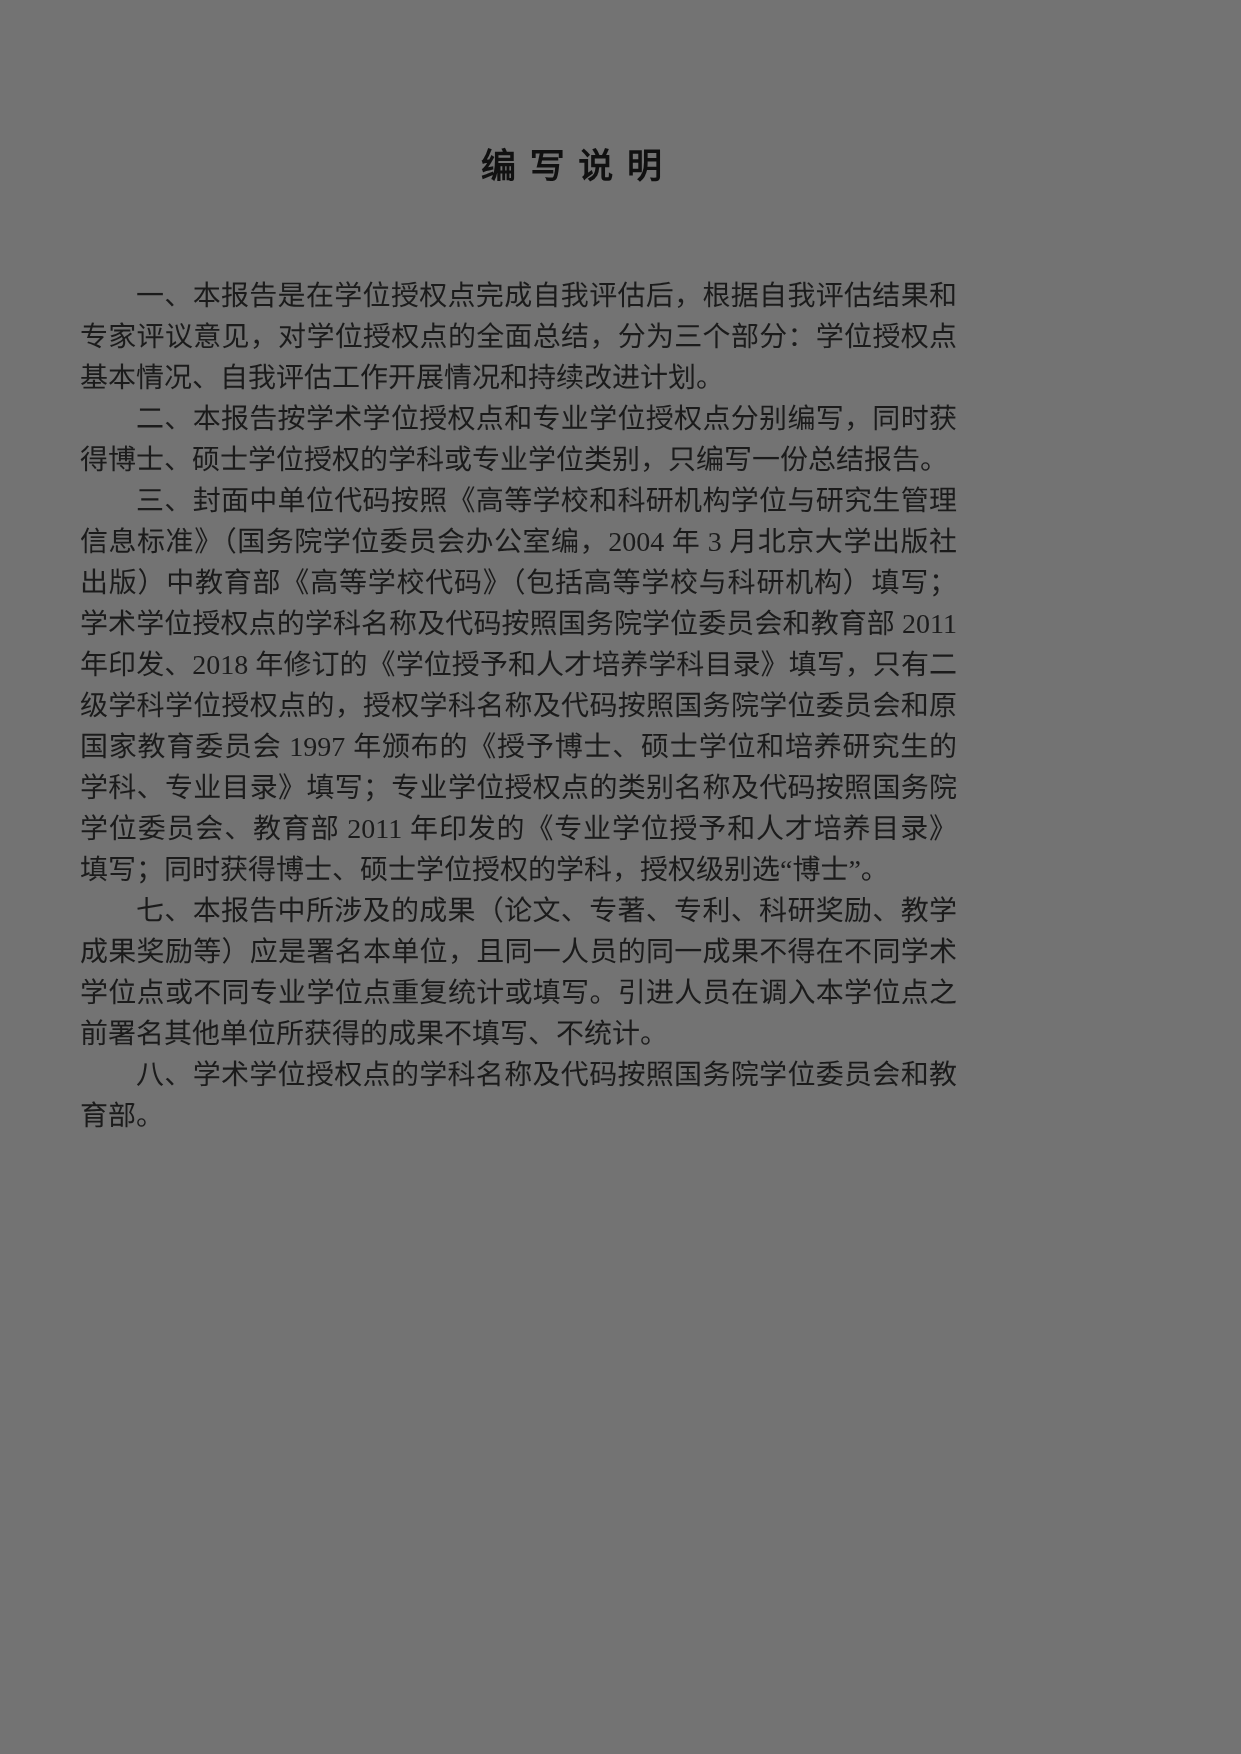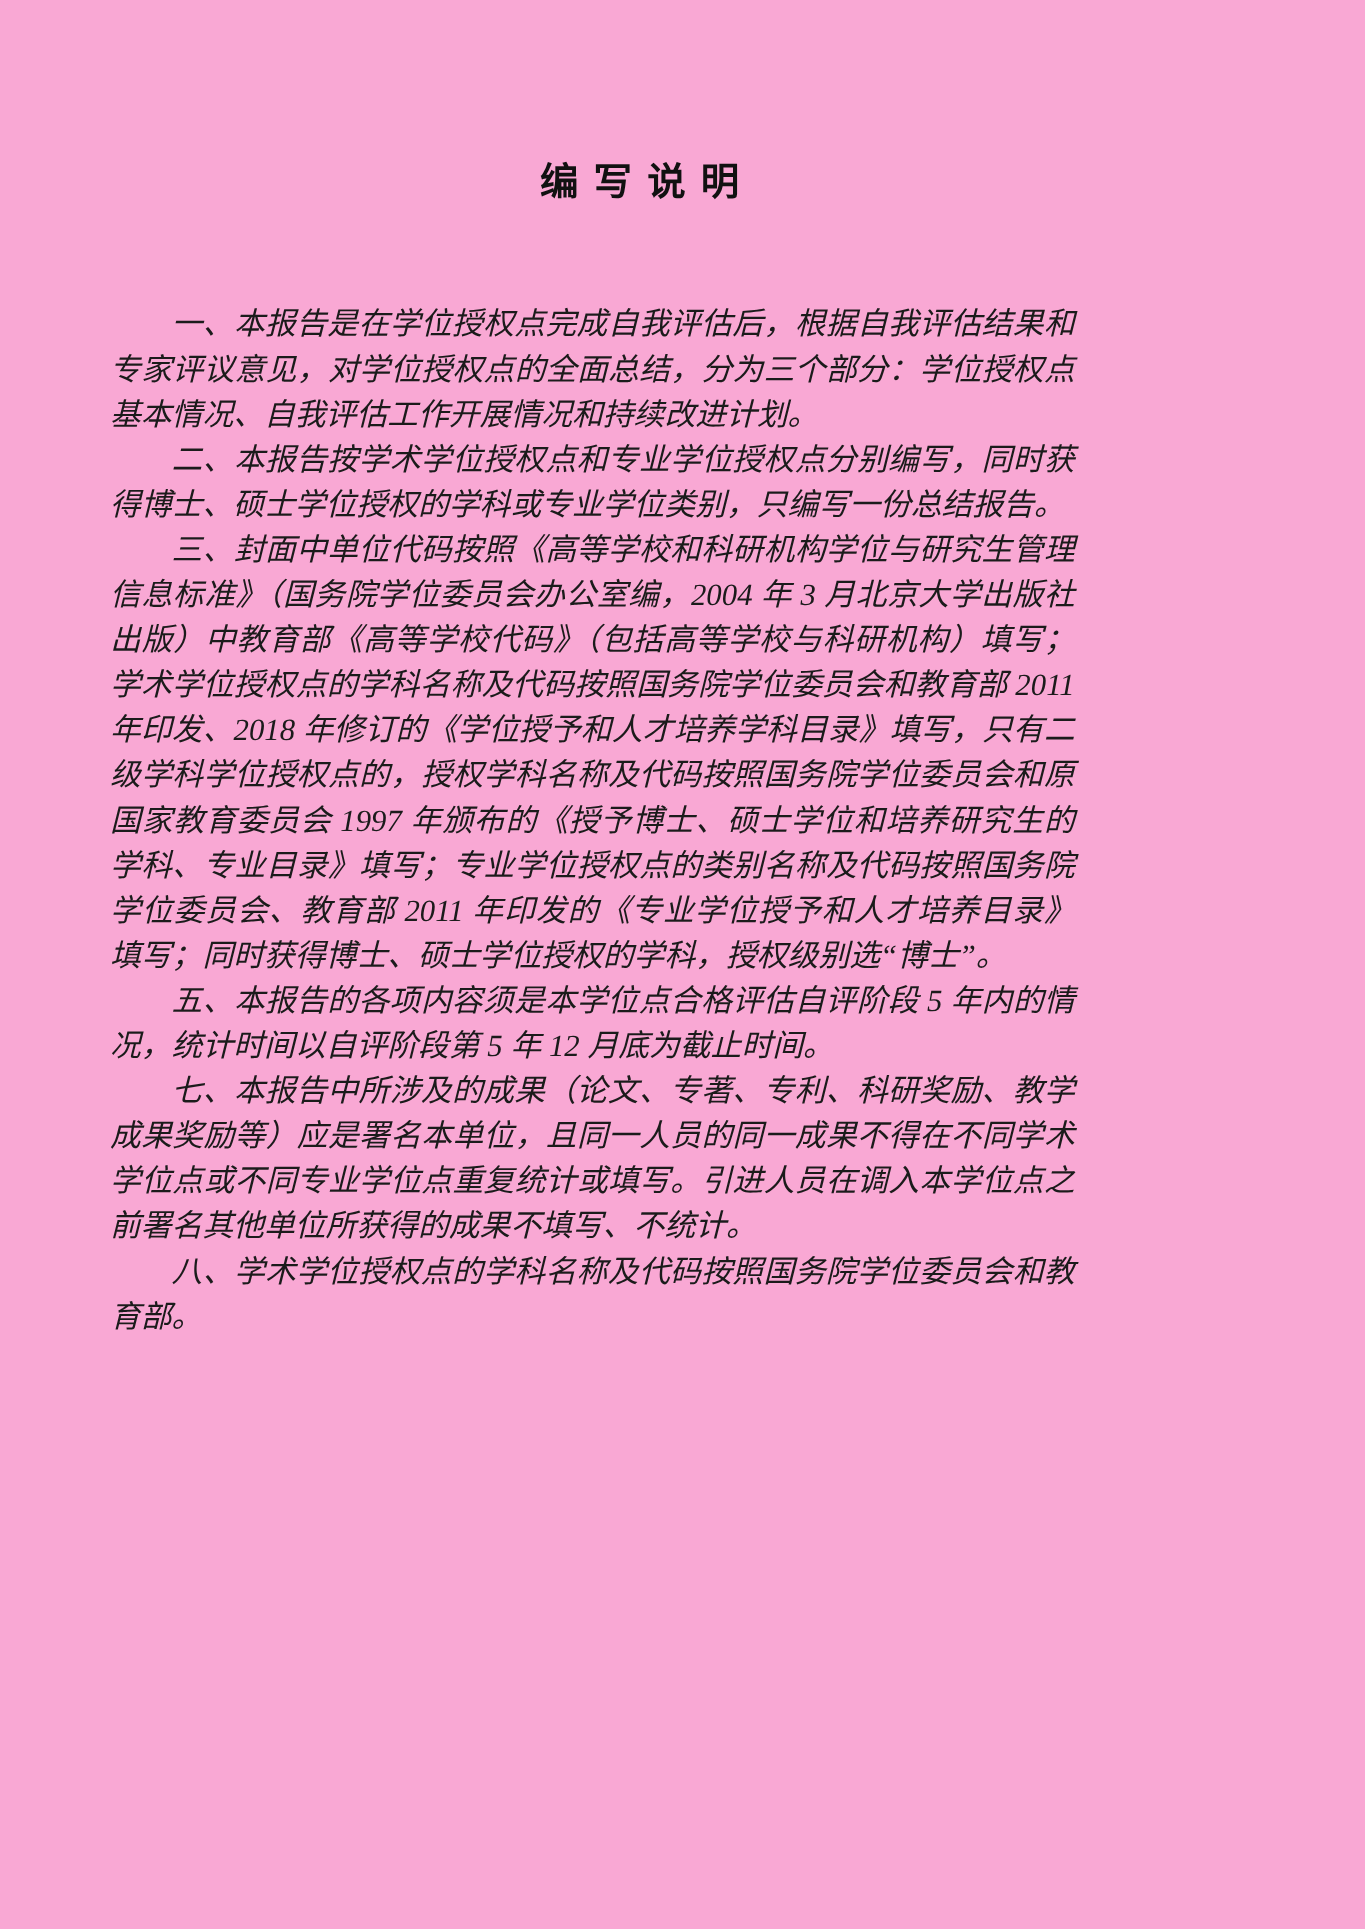--- a/index.html
+++ b/index.html
@@ -12,22 +12,22 @@
       height: 1754px;
       position: relative;
       font-family: "Liberation Serif", "DejaVu Serif", serif;
       color: #1b1b1b;
       -webkit-font-smoothing: antialiased;
     }
     .page {
       box-sizing: border-box;
       width: 1241px;
       height: 1754px;
-      padding: 148px 176px 0 100px;
-      background: #f9a8d4;
+      padding: 148px 176px 0 80px;
+      background: #737373;
       overflow: hidden;
     }
     .title {
       margin: 0 0 92px 0;
       padding: 0;
       font-family: "Liberation Sans", "DejaVu Sans", sans-serif;
       font-weight: 700;
       font-size: 35px;
       line-height: 35px;
       letter-spacing: 2px;
@@ -42,30 +42,28 @@
       margin: 0;
       padding: 0;
       font-size: 28px;
       line-height: 41px;
       text-align: justify;
       text-justify: inter-ideograph;
       text-indent: 2em;
       word-break: break-all;
       overflow-wrap: break-word;
       color: #1b1b1b;
-      font-style: italic;
     }
   </style>
 </head>
 <body>
 
 <div class="page">
   <h1 class="title">编 写 说 明</h1>
 
   <div class="doc-body">
     <p class="para">一、本报告是在学位授权点完成自我评估后，根据自我评估结果和专家评议意见，对学位授权点的全面总结，分为三个部分：学位授权点基本情况、自我评估工作开展情况和持续改进计划。</p>
     <p class="para">二、本报告按学术学位授权点和专业学位授权点分别编写，同时获得博士、硕士学位授权的学科或专业学位类别，只编写一份总结报告。</p>
     <p class="para">三、封面中单位代码按照《高等学校和科研机构学位与研究生管理信息标准》（国务院学位委员会办公室编，2004 年 3 月北京大学出版社出版）中教育部《高等学校代码》（包括高等学校与科研机构）填写；学术学位授权点的学科名称及代码按照国务院学位委员会和教育部 2011 年印发、2018 年修订的《学位授予和人才培养学科目录》填写，只有二级学科学位授权点的，授权学科名称及代码按照国务院学位委员会和原国家教育委员会 1997 年颁布的《授予博士、硕士学位和培养研究生的学科、专业目录》填写；专业学位授权点的类别名称及代码按照国务院学位委员会、教育部 2011 年印发的《专业学位授予和人才培养目录》填写；同时获得博士、硕士学位授权的学科，授权级别选“博士”。</p>
-    <p class="para">五、本报告的各项内容须是本学位点合格评估自评阶段 5 年内的情况，统计时间以自评阶段第 5 年 12 月底为截止时间。</p>
     <p class="para">七、本报告中所涉及的成果（论文、专著、专利、科研奖励、教学成果奖励等）应是署名本单位，且同一人员的同一成果不得在不同学术学位点或不同专业学位点重复统计或填写。引进人员在调入本学位点之前署名其他单位所获得的成果不填写、不统计。</p>
     <p class="para">八、学术学位授权点的学科名称及代码按照国务院学位委员会和教育部。</p>
   </div>
 </div>
 
 </body></html>

